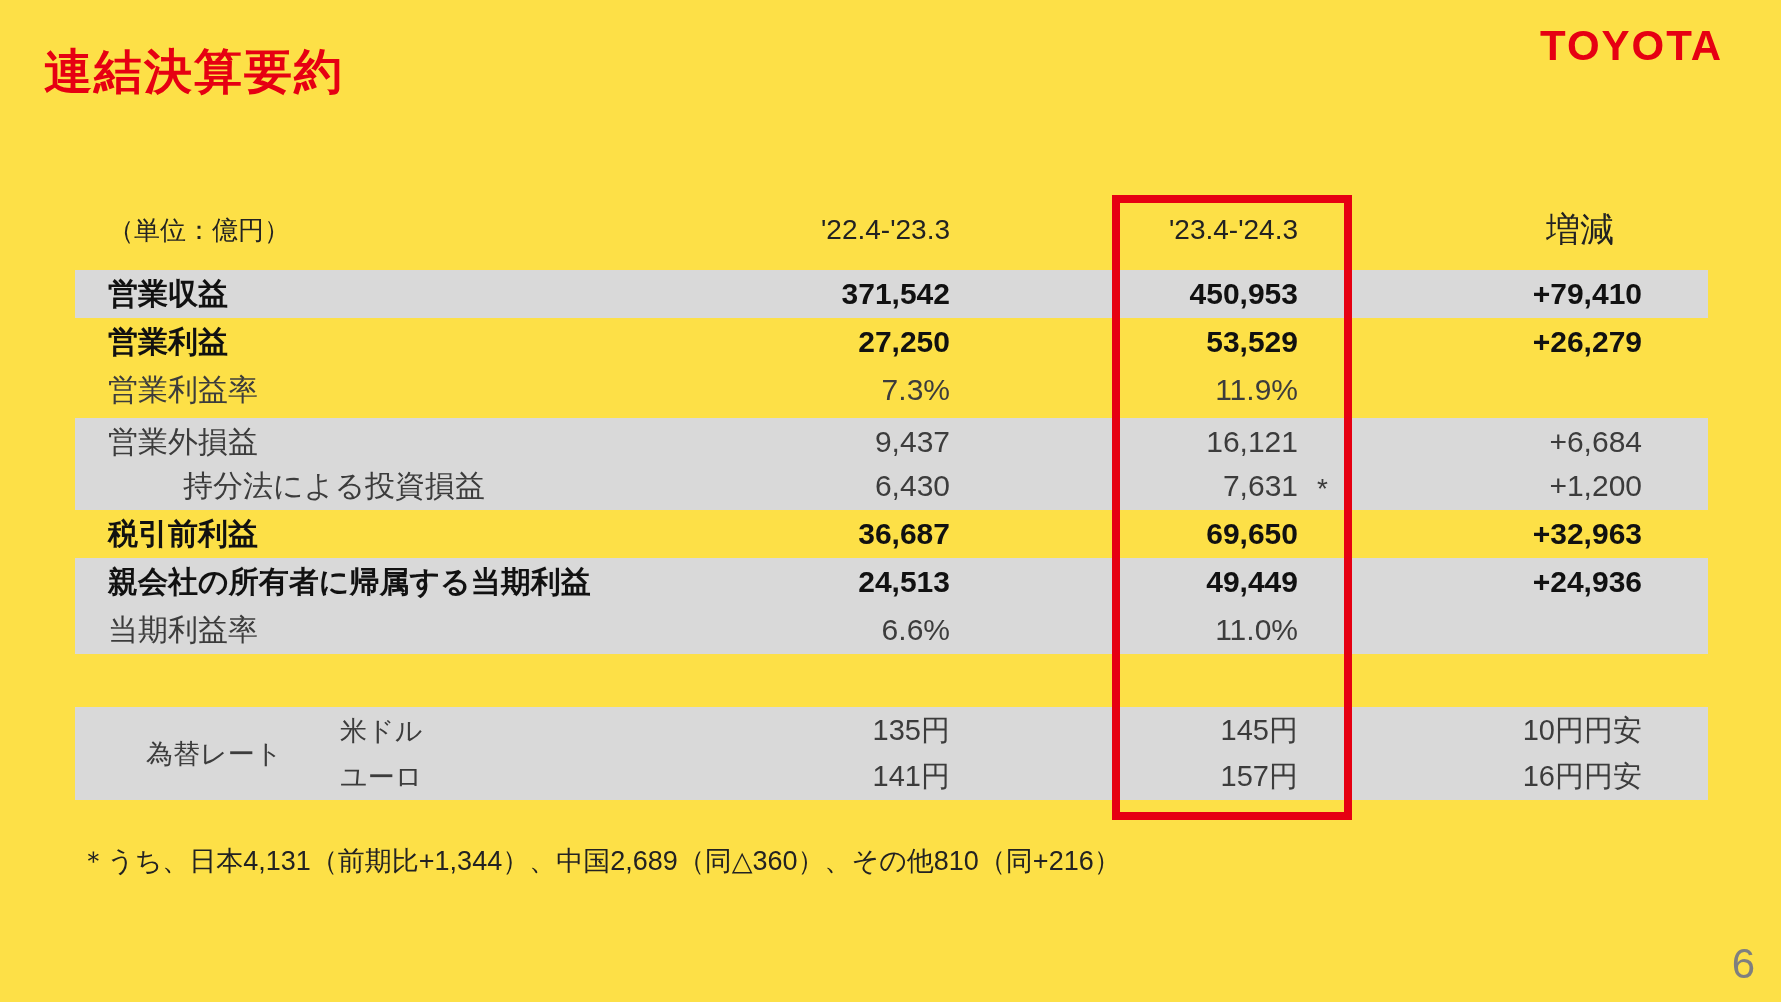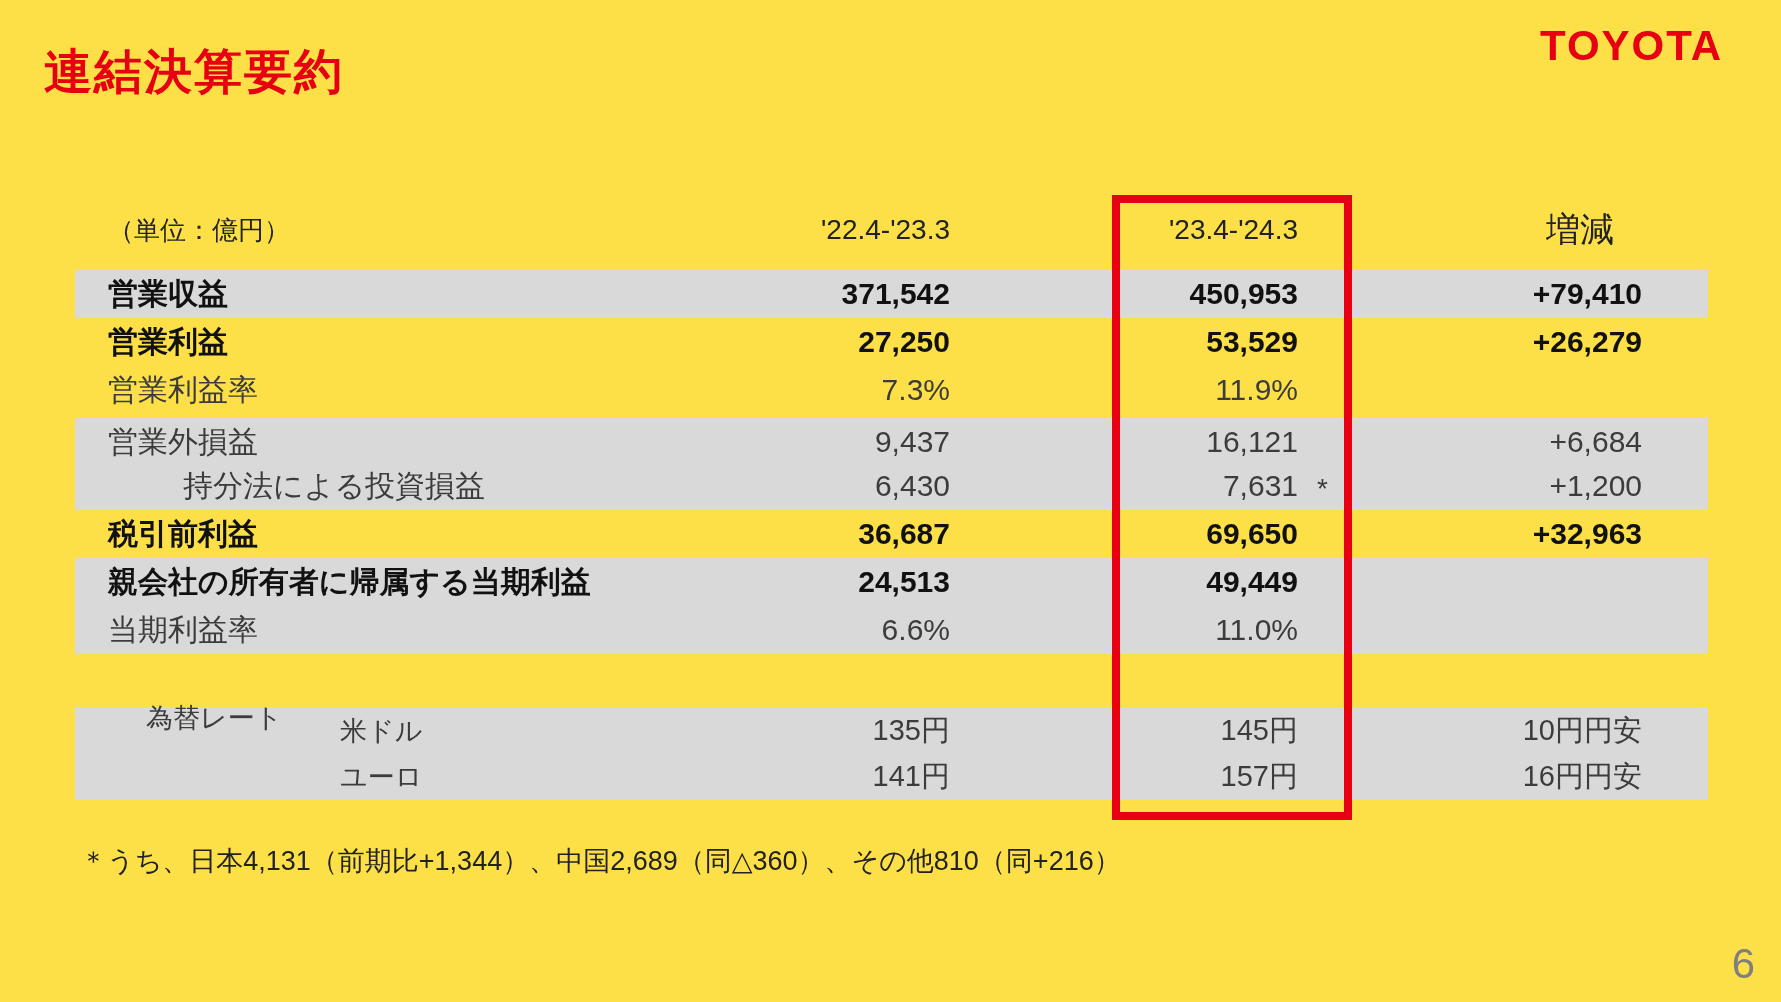--- a/index.html
+++ b/index.html
@@ -44,21 +44,21 @@
   .star-marker{
     position:absolute;right:-30px;top:4px;
     font-size:28px;font-weight:normal;color:#3c3c3c;
   }
   
   .fx-band{
     position:absolute;left:75px;top:707px;width:1633px;height:93px;
     background:#d9d9d9;
   }
   .fx-group-label{
-    position:absolute;left:146px;top:671px;height:93px;
+    position:absolute;left:146px;top:707px;height:93px;
     display:flex;align-items:center;
     font-size:27px;color:#3c3c3c;
   }
   .trow.fx{background:transparent;height:46px;font-size:29px;}
   .trow.fx .cell.label{padding-left:265px;font-size:27px;}
   
   .red-box{
     position:absolute;left:1112px;top:195px;width:240px;height:625px;
     border:8px solid #e60012;box-sizing:border-box;
     background:transparent;pointer-events:none;
@@ -129,20 +129,21 @@
     <div class="cell label">税引前利益</div>
     <div class="cell num">36,687</div>
     <div class="cell num">69,650</div>
     <div class="cell num">+32,963</div>
   </div>
 
   <div class="trow gray bold" style="top:558px">
     <div class="cell label">親会社の所有者に帰属する当期利益</div>
     <div class="cell num">24,513</div>
     <div class="cell num">49,449</div>
+    <div class="cell num">+24,936</div>
   </div>
 
   <div class="trow gray" style="top:606px">
     <div class="cell label">当期利益率</div>
     <div class="cell num">6.6%</div>
     <div class="cell num">11.0%</div>
     <div class="cell num"></div>
   </div>
 
   <div class="fx-band"></div>

